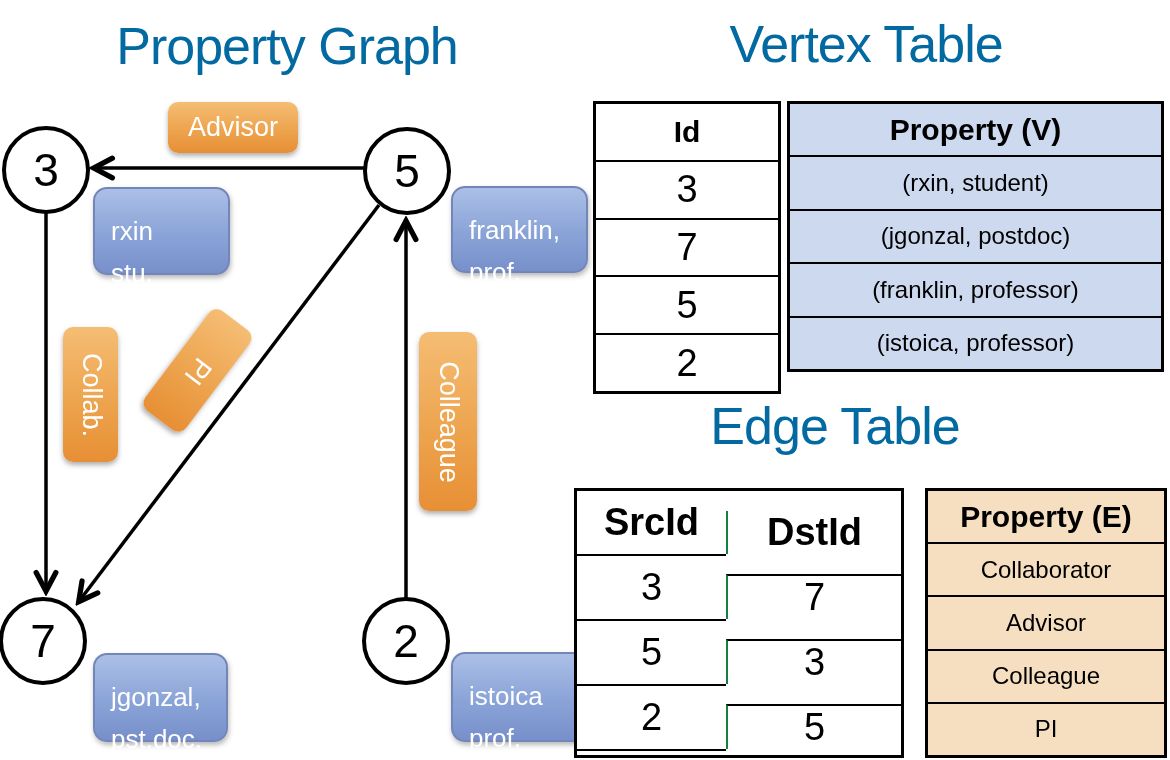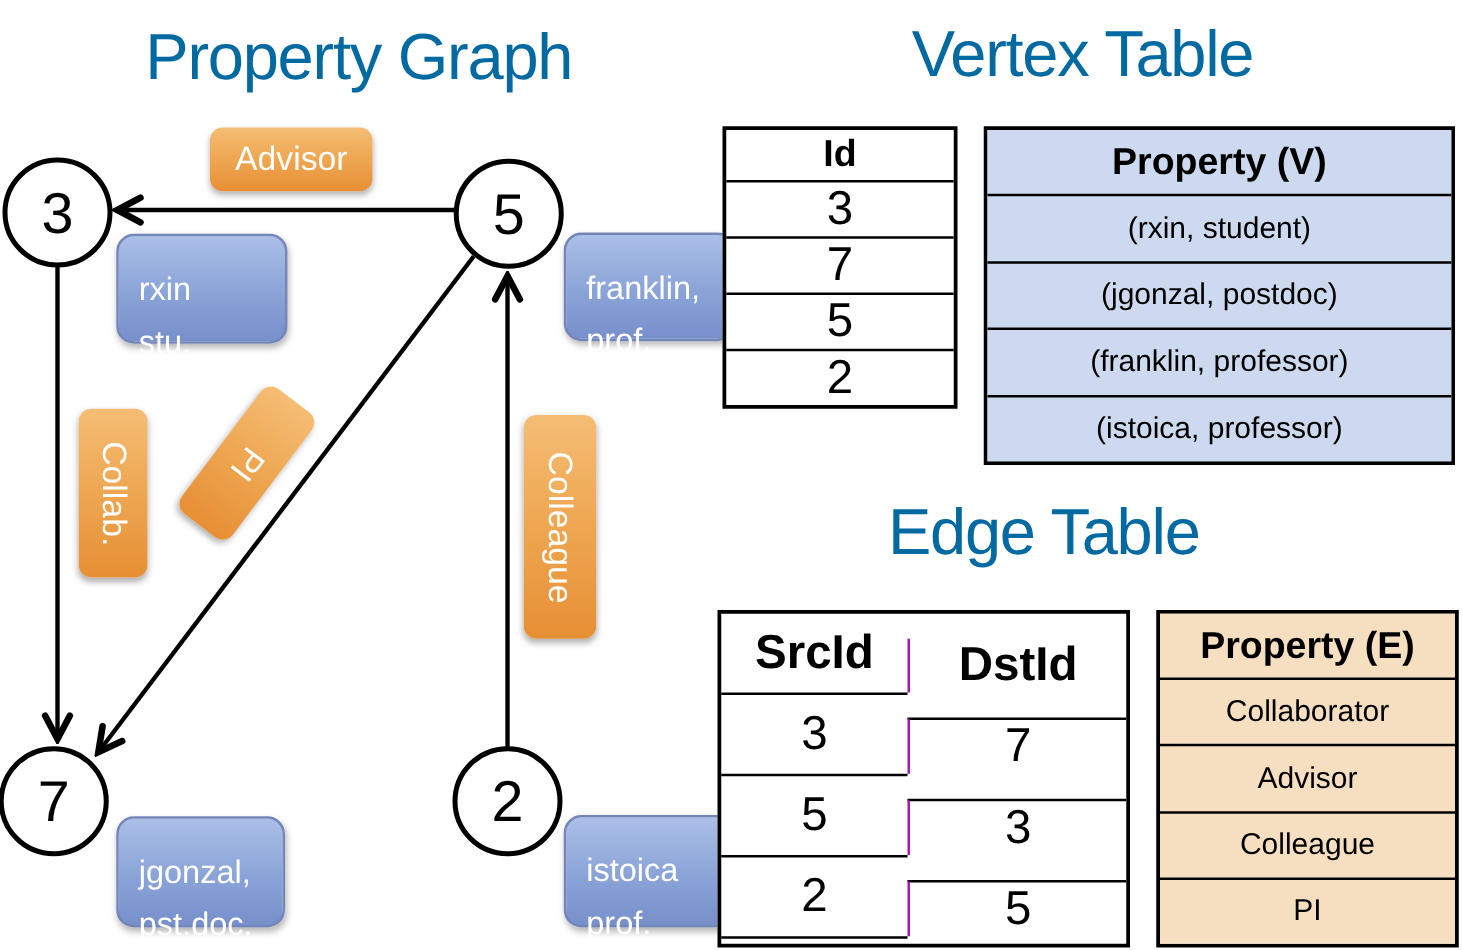--- a/index.html
+++ b/index.html
@@ -51,29 +51,29 @@
   .bbox-istoica  { left: 421px; top: 652px; width: 136px; height: 90px; }
 
   
   .tbl { position: absolute; border: 3px solid #000; background: #fff;
          display: flex; flex-direction: column; }
   .tbl .cell { flex: 1; display: flex; align-items: center; justify-content: center;
                border-top: 2px solid #000; font-size: 24px; }
   .tbl .cell:first-child { border-top: none; }
   .tbl .num { font-size: 38px; }
   .tbl .hdr { font-weight: bold; font-size: 30px; }
-  .vtbl-id   { left: 578px; top: 101px; width: 188px; height: 226px; }
+  .vtbl-id   { left: 593px; top: 101px; width: 188px; height: 293px; }
   .vtbl-prop { left: 787px; top: 101px; width: 377px; height: 271px; justify-content: flex-end; }
   .vtbl-prop .cell { background: #cdd9ee; }
   .etbl-ids  { left: 574px; top: 488px; width: 330px; height: 270px;
                display: grid; grid-template-columns: 149px 1fr; grid-template-rows: repeat(5, 1fr); }
   .etbl-ids .cell { display: flex; align-items: center; justify-content: center;
                     border-top: 2px solid #000; font-size: 38px; }
   .etbl-ids .cell.row0 { border-top: none; }
-  .etbl-ids .cell.col1 { border-left: 2px solid #a21caf; margin-top: 20px; }
+  .etbl-ids .cell.col1 { border-left: 2px solid #15803d; margin-top: 20px; }
   .etbl-prop { left: 925px; top: 488px; width: 242px; height: 270px; }
   .etbl-prop .cell { background: #f6dfc1; }
 </style>
 </head>
 <body>
 
 <div class="stage">
 
   <div class="title title-graph">Property Graph</div>
   <div class="title title-edge">Edge Table</div>

